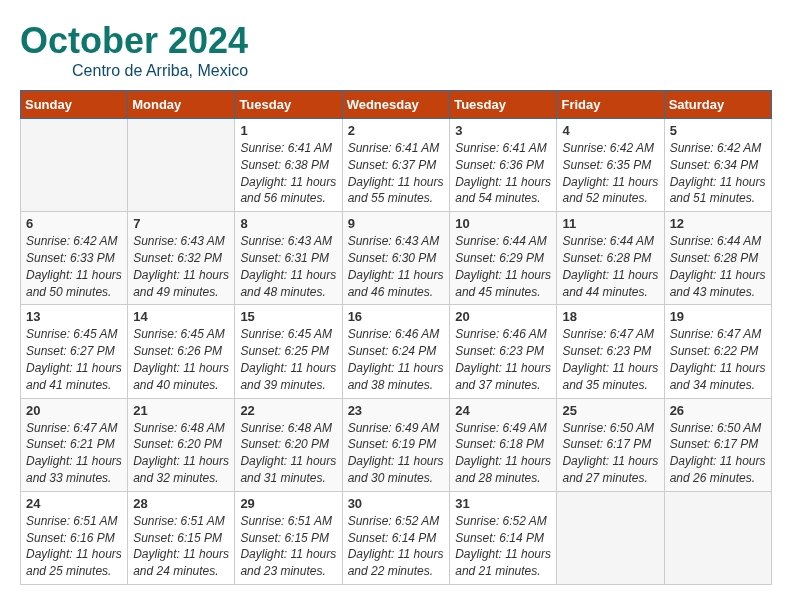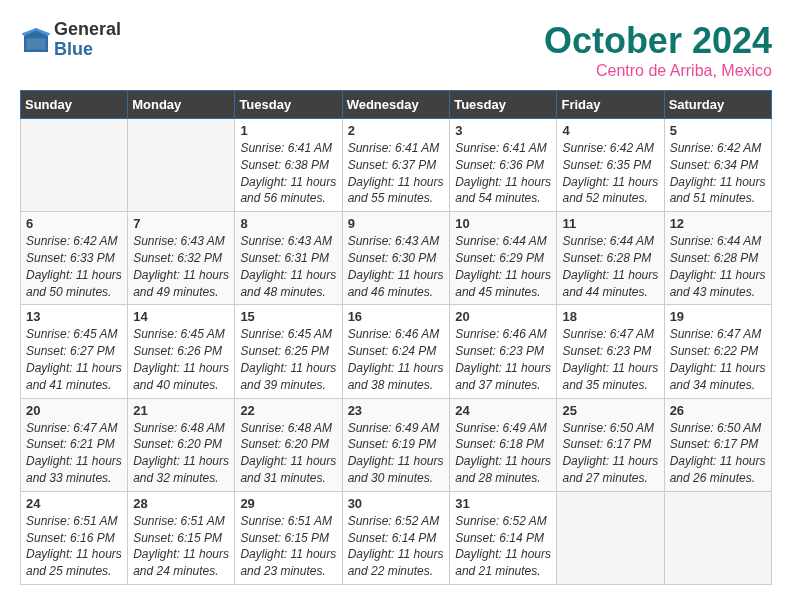--- a/index.html
+++ b/index.html
@@ -43,29 +43,29 @@
     .title-area {
       text-align: right;
     }
     .month-title {
       font-size: 36px;
       font-weight: bold;
       color: #0f766e;
     }
     .location-title {
       font-size: 16px;
-      color: #ec4899;
+      color: #0c4a6e;
     }
     .calendar {
       width: 100%;
       border-collapse: collapse;
       border: 1px solid #ccc;
     }
     .calendar th {
-      background-color: #404040;
+      background-color: #c2410c;
       color: #fff;
       padding: 6px 4px;
       text-align: left;
       font-size: 13px;
       border: 1px solid #2e6da4;
     }
     .calendar td {
       border: 1px solid #ccc;
       vertical-align: top;
       padding: 4px 5px;
@@ -91,31 +91,20 @@
       font-style: italic;
     }
     .empty-cell {
       background: #f5f5f5 !important;
     }
   </style>
 </head>
 <body>
 
 <div class="header-area">
-  <div class="logo">
-    <svg class="logo-icon" viewBox="0 0 40 40">
-      <polygon points="20,5 35,15 35,35 5,35 5,15" fill="#2e6da4"></polygon>
-      <polygon points="20,5 38,12 35,15 20,8 5,15 2,12" fill="#4a90d9"></polygon>
-      <rect x="8" y="18" width="24" height="14" fill="#fff" opacity="0.15"></rect>
-    </svg>
-    <div class="logo-text">
-      <span class="logo-general">General</span>
-      <span class="logo-blue">Blue</span>
-    </div>
-  </div>
   <div class="title-area">
     <div class="month-title">October 2024</div>
     <div class="location-title">Centro de Arriba, Mexico</div>
   </div>
 </div>
 
 <table class="calendar">
   <thead>
     <tr>
     <th>Sunday</th>

